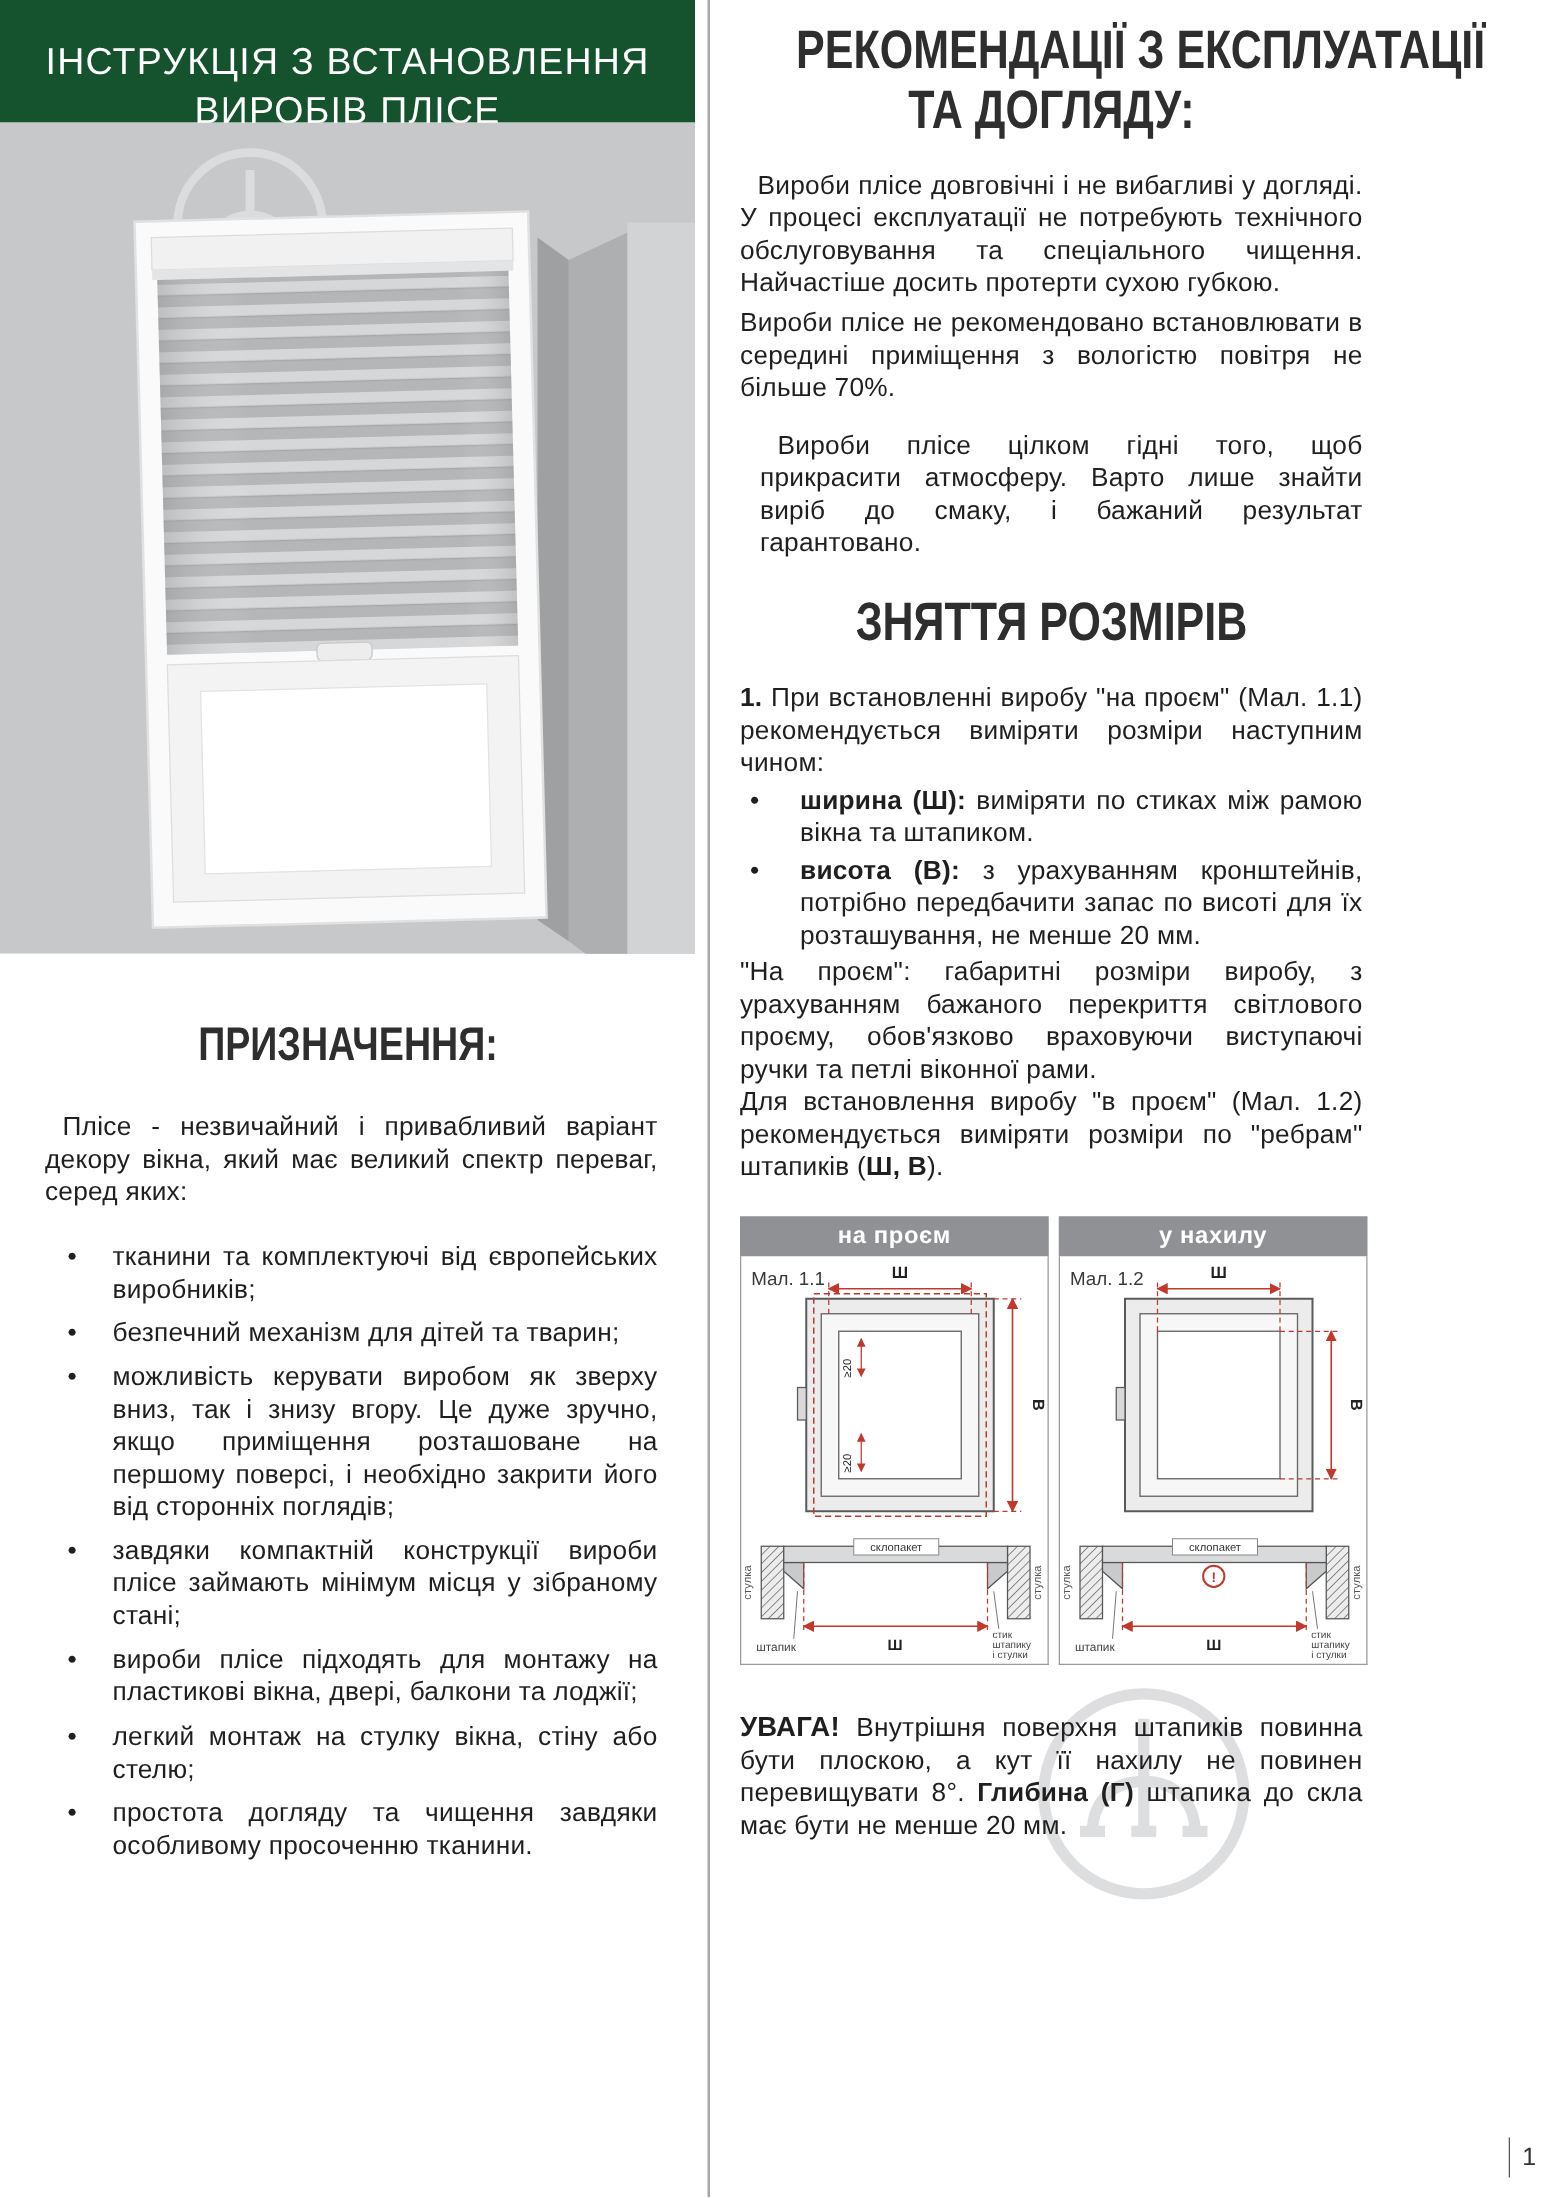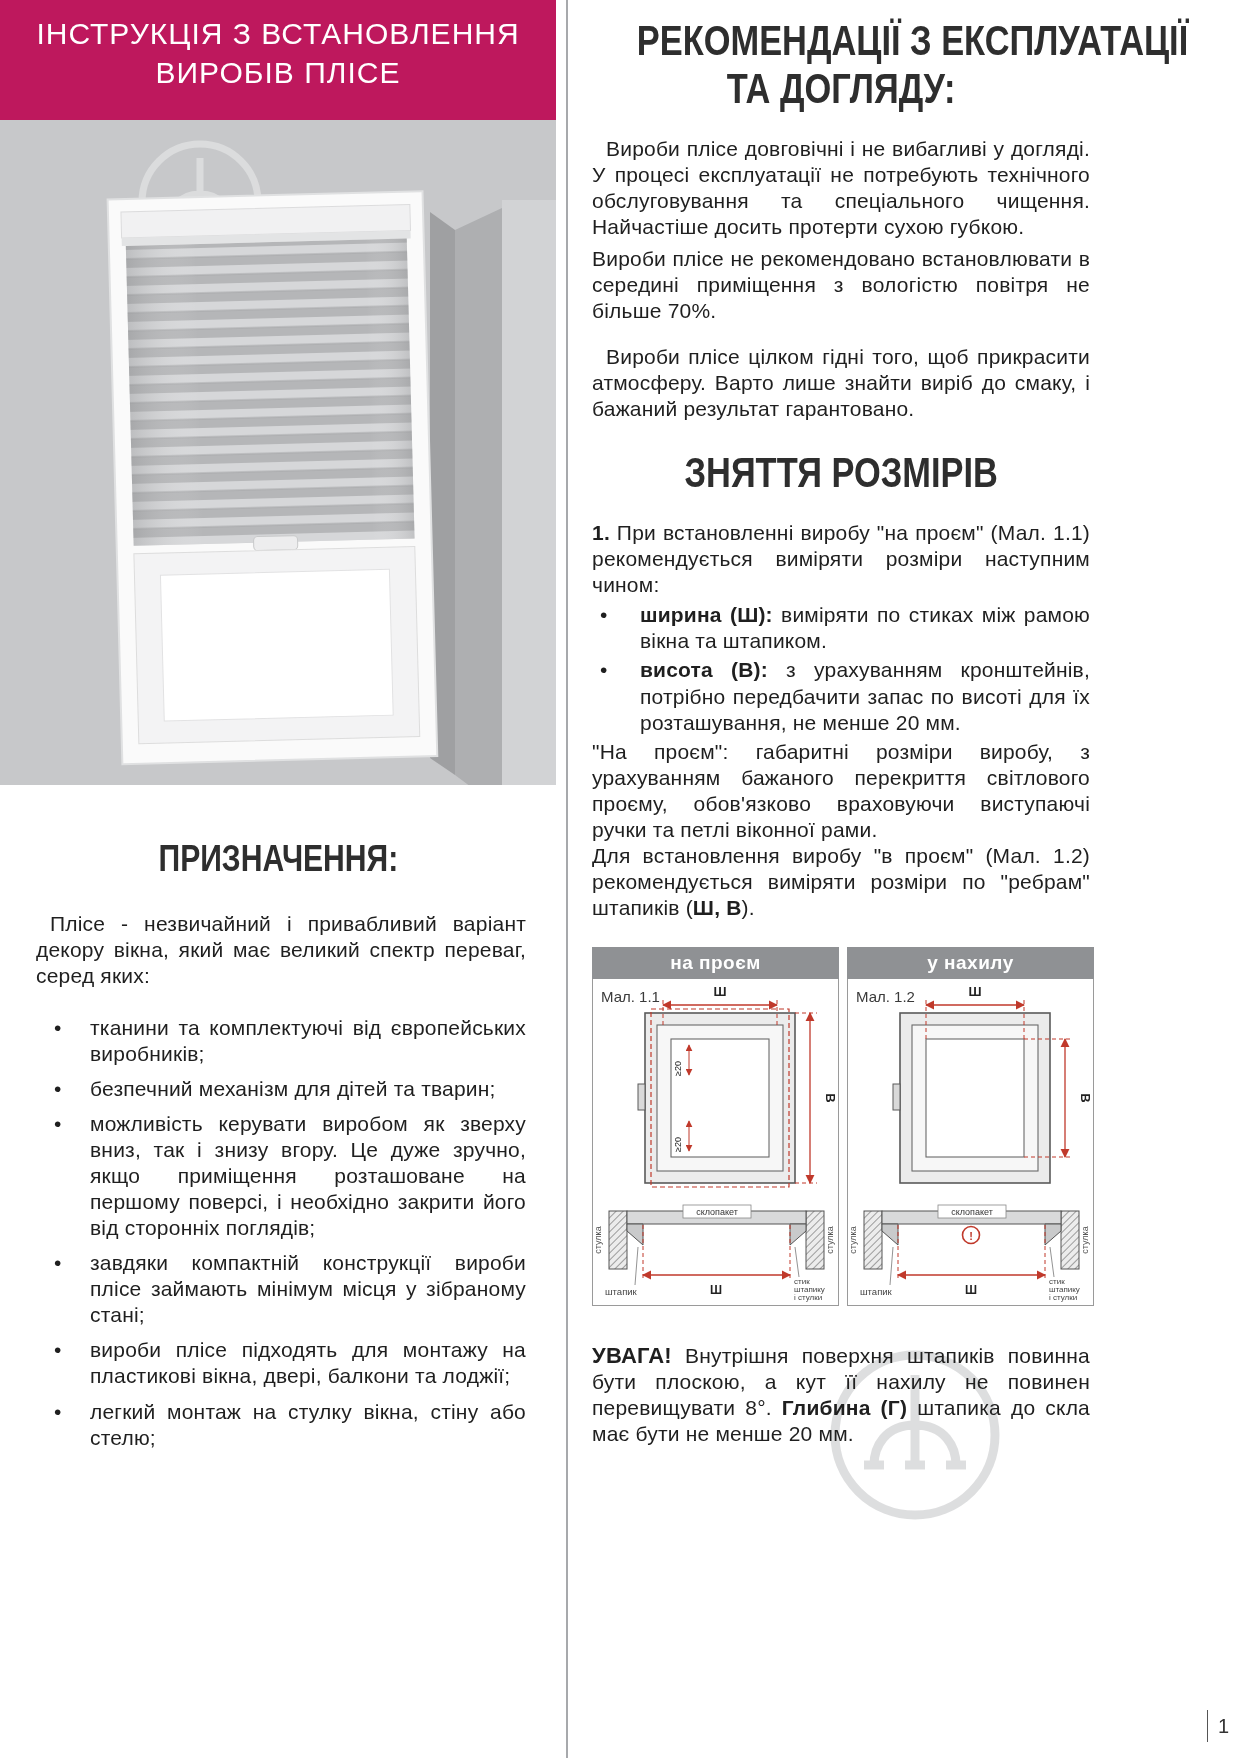--- a/index.html
+++ b/index.html
@@ -6,39 +6,39 @@
   html,body { background:#ffffff; }
   body { width:1245px; font-family:"Liberation Sans", sans-serif; color:#1c1c1c; }
   .page { position:relative; width:1245px; height:1758px; background:#fff; overflow:hidden; z-index:0; }
   .divider { position:absolute; left:566px; top:0; width:2px; height:1758px; background:#a7a9ac; }
 
   .col-left { position:absolute; left:0; top:0; width:556px; }
   .col-right { position:absolute; left:592px; top:0; width:498px; }
 
   .cond { display:inline-block; transform:scale(0.86,1.08); transform-origin:center; white-space:nowrap; font-weight:700; }
 
-  .header-box { width:556px; height:120px; background:#be185d; color:#ffffff; text-align:center; padding-top:14px; }
+  .header-box { width:556px; height:98px; background:#14532d; color:#ffffff; text-align:center; padding-top:30px; }
   .header-box .hl { display:block; font-size:30px; line-height:1.3; letter-spacing:1px; }
 
   .window-photo { display:block; }
 
   .sec-title { text-align:center; font-size:40px; color:#2e2e2e; line-height:1.2; }
   .purpose-title { margin-top:52px; font-size:35px; }
 
   .body-text { font-size:21px; line-height:1.24; text-align:justify; letter-spacing:0.2px; color:#1f1f1f; }
   .purpose-intro { margin:32px 30px 0 36px; text-indent:14px; }
 
   ul.purpose-bullets { list-style:none; margin:26px 30px 0 0; padding-left:90px; }
   ul.purpose-bullets li { position:relative; margin-bottom:9px; }
   ul.purpose-bullets li::before { content:"\2022"; position:absolute; left:-36px; top:0; }
 
   .care-title { margin-top:16px; }
   .p1 { margin-top:24px; text-indent:14px; }
   .p2 { margin-top:6px; }
-  .p3 { margin-top:20px; text-indent:14px; }
+  .p3 { margin-top:20px; text-indent:14px;margin-left:16px; }
   .measuring-title { margin-top:26px; }
   .step { margin-top:24px; }
 
   ul.measure-bullets { list-style:none; margin-top:4px; padding-left:48px; }
   ul.measure-bullets li { position:relative; margin-bottom:3px; }
   ul.measure-bullets li::before { content:"\2022"; position:absolute; left:-40px; top:0; }
 
   .p-na { margin-top:2px; }
   .p-v { margin-top:0; }
 
@@ -109,20 +109,21 @@
       <span class="cond">ПРИЗНАЧЕННЯ:</span>
     </div>
     <p class="body-text purpose-intro">Плісе - незвичайний і привабливий варіант декору вікна, який має великий спектр переваг, серед яких:</p>
     <ul class="purpose-bullets body-text">
       <li>тканини та комплектуючі від європейських виробників;</li>
       <li>безпечний механізм для дітей та тварин;</li>
       <li>можливість керувати виробом як зверху вниз, так і знизу вгору. Це дуже зручно, якщо приміщення розташоване на першому поверсі, і необхідно закрити його від сторонніх поглядів;</li>
       <li>завдяки компактній конструкції вироби плісе займають мінімум місця у зібраному стані;</li>
       <li>вироби плісе підходять для монтажу на пластикові вікна, двері, балкони та лоджії;</li>
       <li>легкий монтаж на стулку вікна, стіну або стелю;</li>
+      <li>простота догляду та чищення завдяки особливому просоченню тканини.</li>
     </ul>
   </div>
 
   <div class="col-right">
 
     <svg class="watermark-right" width="310" height="310" viewBox="0 0 310 310">
       <g transform="translate(155,155)" stroke="#c3c4c6" stroke-width="9" fill="none" opacity="0.55">
         <circle r="80"></circle>
         <path d="M0,-60 L0,-10 M0,-10 C-30,-10 -41,12 -41,30 M0,-10 C30,-10 41,12 41,30 M0,-10 L0,30"></path>
         <path d="M-51,30 h20 M-10,30 h20 M31,30 h20"></path>

